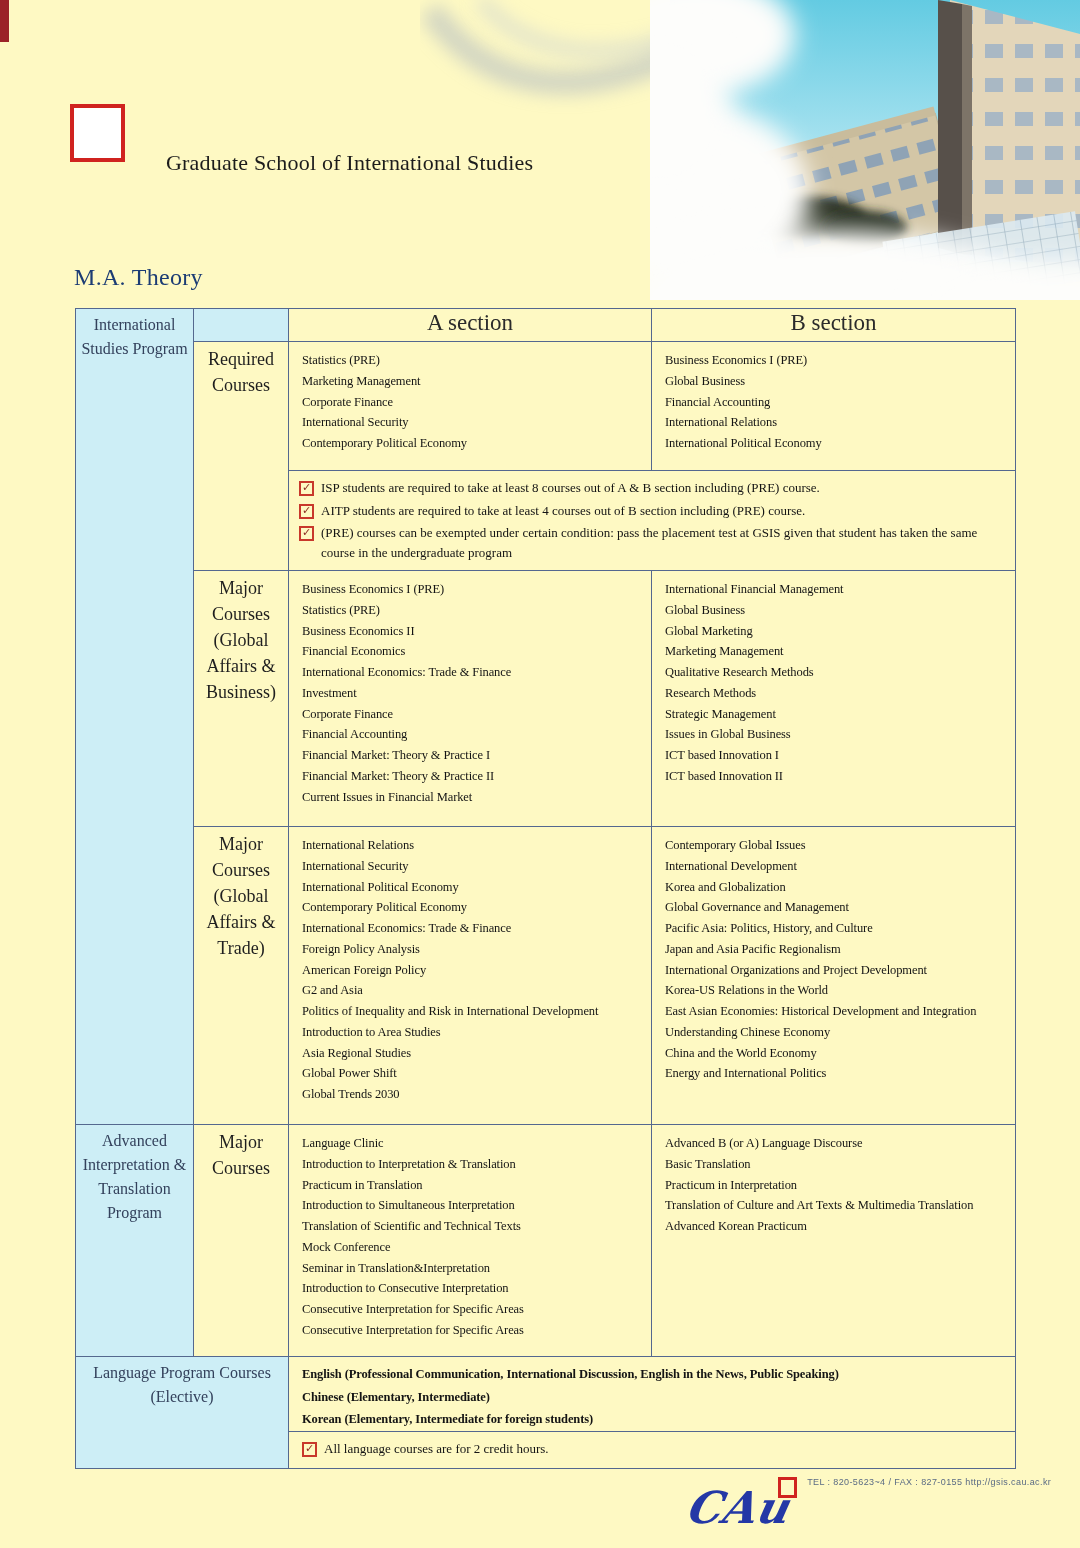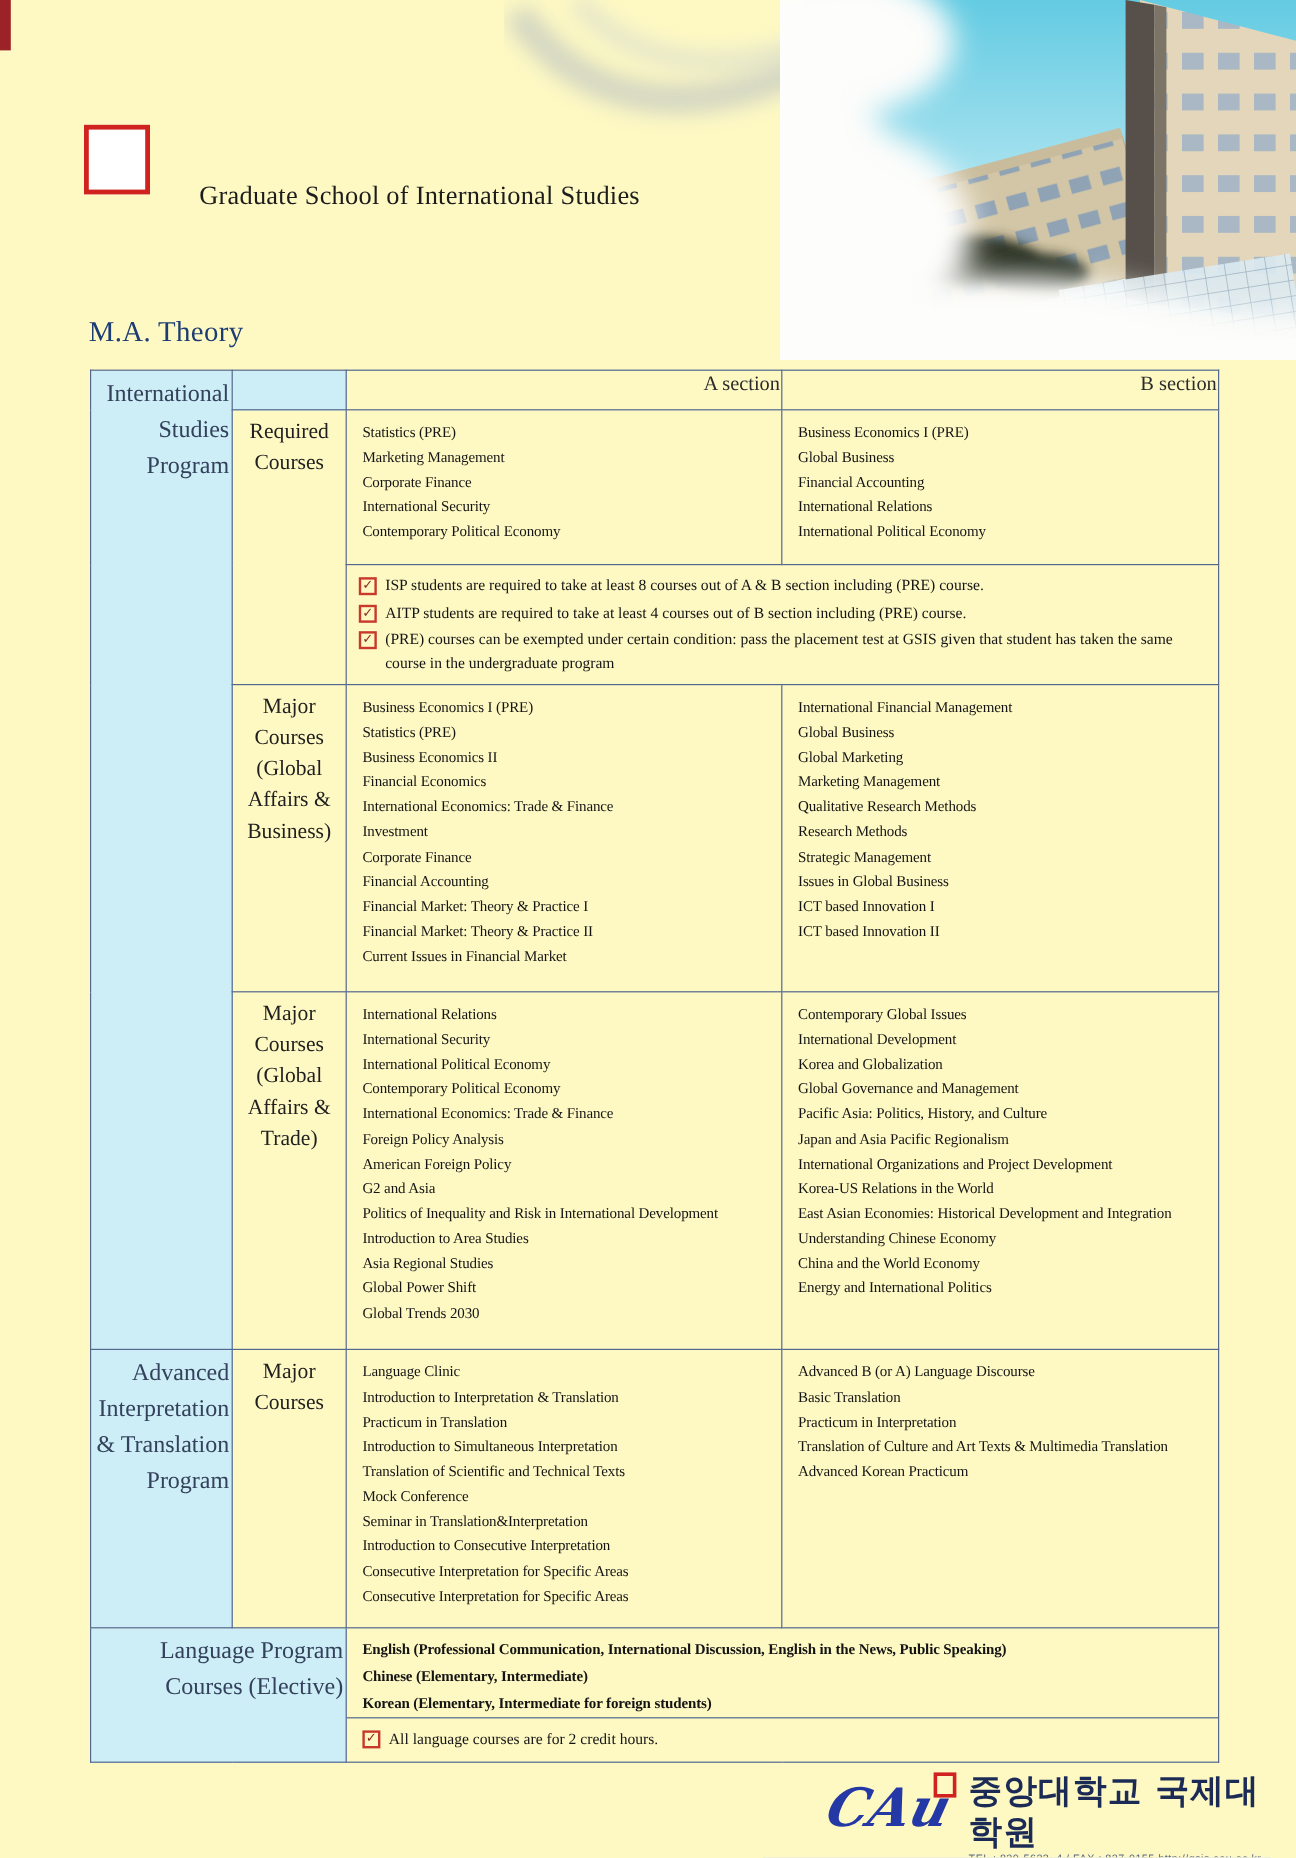--- a/index.html
+++ b/index.html
@@ -19,28 +19,28 @@
   .photo { position:absolute; top:0; right:0; width:430px; height:300px; pointer-events:none; }
   .wisp  { position:absolute; top:0; left:420px; width:320px; height:150px; pointer-events:none; }
   
   table.curr {
     position:absolute; left:75px; top:308px; width:940px;
     border-collapse:collapse; table-layout:fixed;
   }
   table.curr td { border:1px solid #54688f; vertical-align:top; box-sizing:border-box; }
   td.cyan { background:#cdeef6; }
   td.prog {
-    background:#cdeef6; text-align:right; vertical-align:middle;
-    font-size:20px; color:#33415c; line-height:1.5; padding:4px 2px;
+    background:#cdeef6; text-align:center; vertical-align:middle;
+    font-size:16px; color:#33415c; line-height:1.5; padding:4px 2px;
   }
   td.ctype {
     text-align:center; vertical-align:middle;
     font-size:18px; color:#1f1f1f; line-height:1.45; padding:4px 3px;
   }
-  td.sechead { text-align:right; vertical-align:middle; font-size:17px; color:#2b2b2b; }
+  td.sechead { text-align:center; vertical-align:middle; font-size:23px; color:#2b2b2b; }
   td.courses { padding:8px 2px 6px 13px; }
   .course { font-size:12.5px; line-height:1.66; color:#141414; letter-spacing:-0.1px; white-space:nowrap; }
   td.notes-cell { padding:7px 8px 4px 10px; }
   .note-line { display:flex; gap:7px; font-size:13px; line-height:1.5; margin-bottom:3px; color:#141414; }
   .checkbox {
     flex:none; width:11px; height:11px; margin-top:3px;
     border:2px solid #c8382b; color:#8c2c22;
     font-family:"DejaVu Sans", sans-serif; font-size:11px; line-height:9px; text-align:center;
   }
   td.lang-cell { padding:0; }
@@ -278,18 +278,17 @@
     </tr>
   </tbody>
     </table>
 
   <div class="footer">
     <div class="cau-wrap">
       <span class="cau">CAu</span>
       <span class="cau-box"></span>
     </div>
     <div class="org">
-      <div class="org-name">중앙대학교 국제대학원</div>
       <div class="contact">TEL : 820-5623~4 / FAX : 827-0155  http://gsis.cau.ac.kr</div>
     </div>
   </div>
 
 </div>
 
 </body></html>

